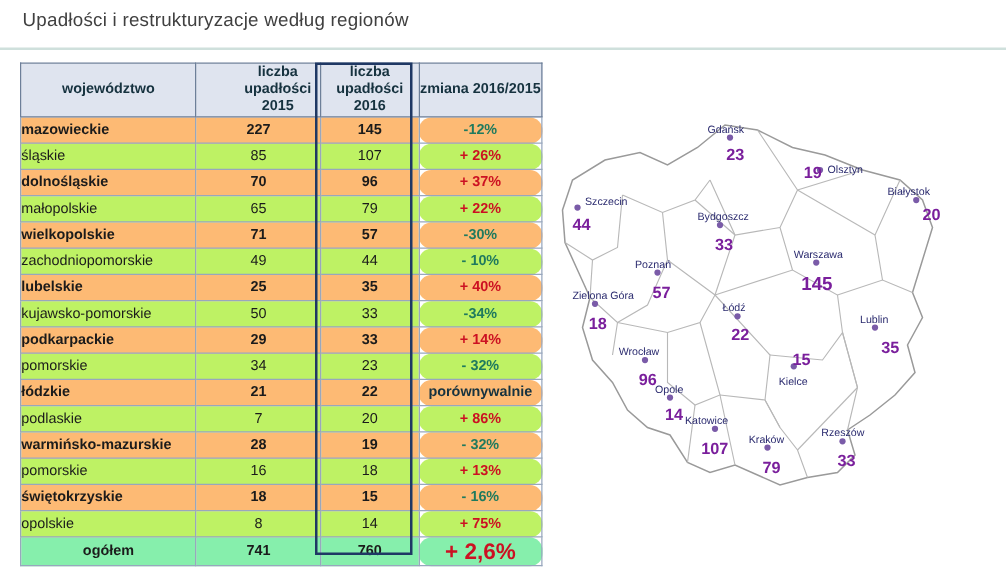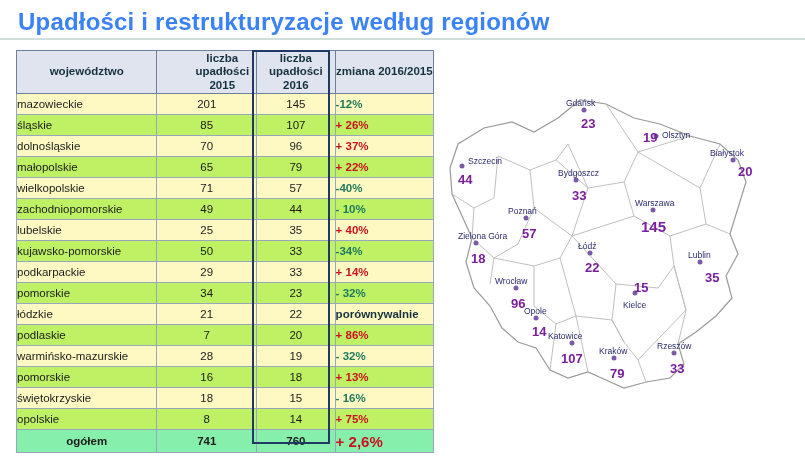--- a/index.html
+++ b/index.html
@@ -11,23 +11,23 @@
     height: 460px;
     background: #ffffff;
     font-family: "Liberation Sans", sans-serif;
     position: relative;
     overflow: hidden;
   }
   .title {
     position: absolute;
     left: 18px;
     top: 8px;
-    font-size: 24px;
-    font-weight: bold;
-    color: #3b82f6;
+    font-size: 15px;
+    font-weight: normal;
+    color: #404040;
     letter-spacing: 0.2px;
   }
   .title-rule {
     position: absolute;
     left: 0px;
     top: 38px;
     width: 805px;
     height: 2px;
     background: #cfe0dc;
   }
@@ -68,33 +68,35 @@
   td.c-region {
     text-align: left;
     padding-left: 7px;
     font-size: 11.5px;
   }
   td.c-num {
     text-align: center;
     font-size: 11.5px;
   }
   td.c-chg {
+    text-align: center;
     font-size: 11.5px;
     font-weight: bold;
+    border-radius: 10px;
   }
   tr.alt td { background: #bef264; }
-  tr.plain td { background: #fef9c3; }
+  tr.plain td { background: #fdba74; font-weight: bold; }
 
   tr.total td {
     background: #86efac;
     font-weight: bold;
     height: 22px;
   }
   tr.total td.c-region { text-align: center; padding-left: 0; }
-  tr.total td.c-chg { font-size: 15px; }
+  tr.total td.c-chg { font-size: 18px; }
 
   .chg-up { color: #cc1122; }
   .chg-down { color: #1f7a5e; }
   .chg-flat { color: #16323f; font-weight: normal; }
 
   
   .col-box {
     position: absolute;
     left: 252px;
     top: 50px;
@@ -142,21 +144,21 @@
       <tr>
         <th class="h-region">województwo</th>
         <th class="h-y1">liczba upadłości 2015</th>
         <th class="h-y2">liczba upadłości 2016</th>
         <th class="h-chg">zmiana 2016/2015</th>
       </tr>
     </thead>
     <tbody id="table-body">
         <tr class="plain">
           <td class="c-region">mazowieckie</td>
-          <td class="c-num">201</td>
+          <td class="c-num">227</td>
           <td class="c-num">145</td>
           <td class="c-chg chg-down">-12%</td>
         </tr>
         <tr class="alt">
           <td class="c-region">śląskie</td>
           <td class="c-num">85</td>
           <td class="c-num">107</td>
           <td class="c-chg chg-up">+ 26%</td>
         </tr>
         <tr class="plain">
@@ -168,21 +170,21 @@
         <tr class="alt">
           <td class="c-region">małopolskie</td>
           <td class="c-num">65</td>
           <td class="c-num">79</td>
           <td class="c-chg chg-up">+ 22%</td>
         </tr>
         <tr class="plain">
           <td class="c-region">wielkopolskie</td>
           <td class="c-num">71</td>
           <td class="c-num">57</td>
-          <td class="c-chg chg-down">-40%</td>
+          <td class="c-chg chg-down">-30%</td>
         </tr>
         <tr class="alt">
           <td class="c-region">zachodniopomorskie</td>
           <td class="c-num">49</td>
           <td class="c-num">44</td>
           <td class="c-chg chg-down">- 10%</td>
         </tr>
         <tr class="plain">
           <td class="c-region">lubelskie</td>
           <td class="c-num">25</td>

